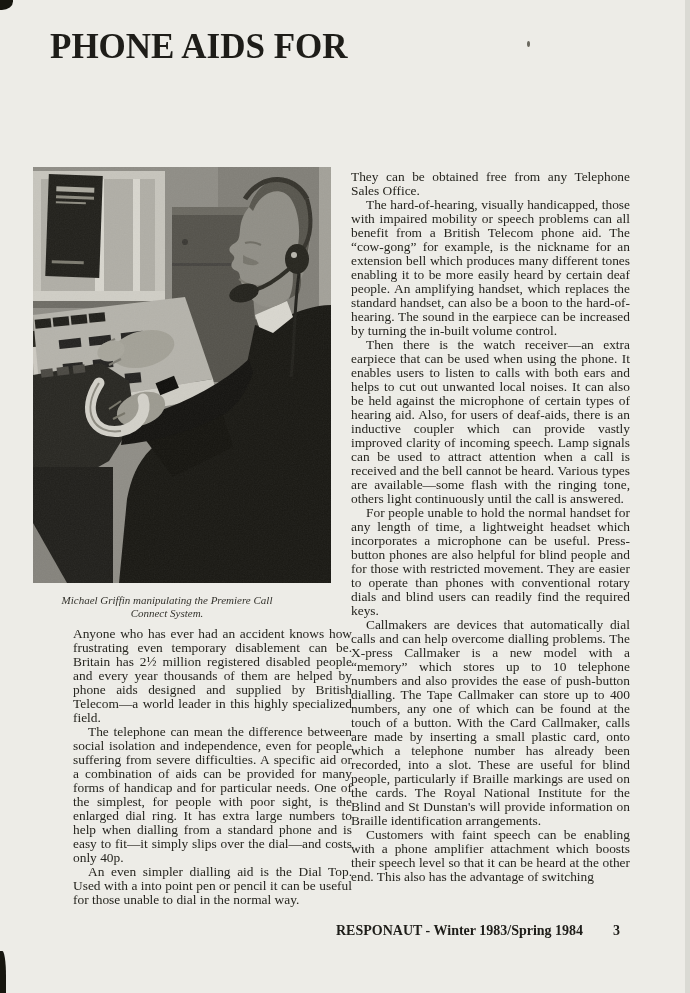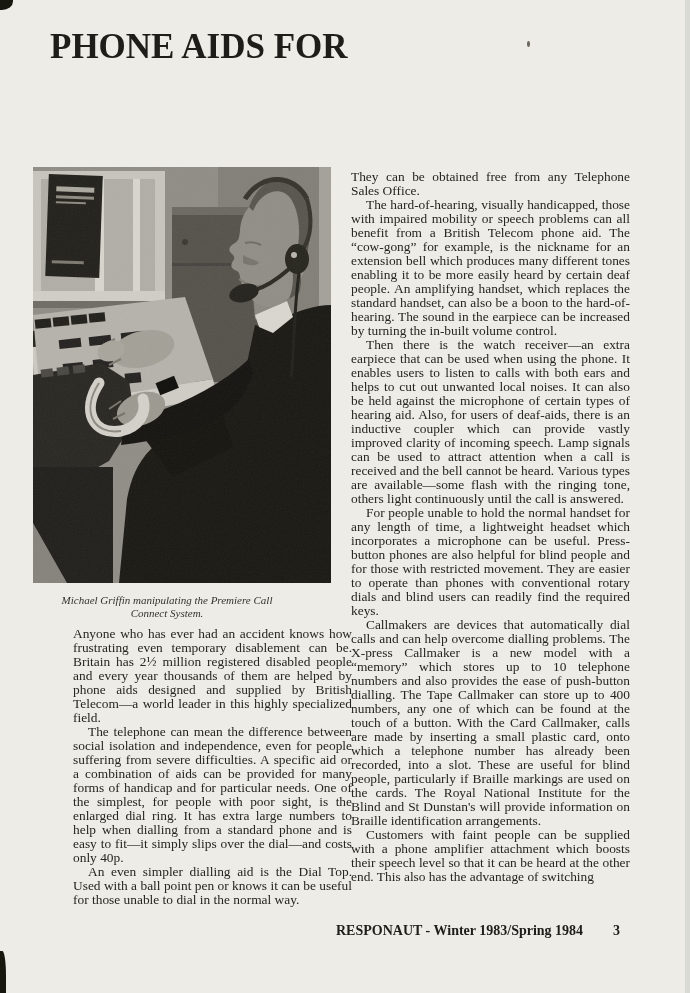--- a/index.html
+++ b/index.html
@@ -180,30 +180,30 @@
       <path d="M266,106 C260,150 262,180 258,210" stroke="#22211c" stroke-width="3" fill="none"></path>
 
       <rect width="298" height="416" filter="url(#grain)" opacity="0.5"></rect>
     </svg>
     <figcaption>Michael Griffin manipulating the Premiere Call Connect System.</figcaption>
   </figure>
 
   <div class="col col-left">
     <p>Anyone who has ever had an accident knows how frustrating even temporary disablement can be. Britain has 2½ million registered disabled people and every year thousands of them are helped by phone aids designed and supplied by British Telecom—a world leader in this highly specialized field.</p>
     <p class="indent">The telephone can mean the difference between social isolation and independence, even for people suffering from severe difficulties. A specific aid or a combination of aids can be provided for many forms of handicap and for particular needs. One of the simplest, for people with poor sight, is the enlarged dial ring. It has extra large numbers to help when dialling from a standard phone and is easy to fit—it simply slips over the dial—and costs only 40p.</p>
-    <p class="indent">An even simpler dialling aid is the Dial Top. Used with a ball point pen or knows it can be useful for those unable to dial in the normal way.</p>
+    <p class="indent">An even simpler dialling aid is the Dial Top. Used with a into point pen or pencil it can be useful for those unable to dial in the normal way.</p>
   </div>
 
   <div class="col col-right">
     <p>They can be obtained free from any Telephone Sales Office.</p>
     <p class="indent">The hard-of-hearing, visually handicapped, those with impaired mobility or speech problems can all benefit from a British Telecom phone aid. The “cow-gong” for example, is the nickname for an extension bell which produces many different tones enabling it to be more easily heard by certain deaf people. An amplifying handset, which replaces the standard handset, can also be a boon to the hard-of-hearing. The sound in the earpiece can be increased by turning the in-built volume control.</p>
     <p class="indent">Then there is the watch receiver—an extra earpiece that can be used when using the phone. It enables users to listen to calls with both ears and helps to cut out unwanted local noises. It can also be held against the microphone of certain types of hearing aid. Also, for users of deaf-aids, there is an inductive coupler which can provide vastly improved clarity of incoming speech. Lamp signals can be used to attract attention when a call is received and the bell cannot be heard. Various types are available—some flash with the ringing tone, others light continuously until the call is answered.</p>
     <p class="indent">For people unable to hold the normal handset for any length of time, a lightweight headset which incorporates a microphone can be useful. Press-button phones are also helpful for blind people and for those with restricted movement. They are easier to operate than phones with conventional rotary dials and blind users can readily find the required keys.</p>
     <p class="indent">Callmakers are devices that automatically dial calls and can help overcome dialling problems. The X-press Callmaker is a new model with a “memory” which stores up to 10 telephone numbers and also provides the ease of push-button dialling. The Tape Callmaker can store up to 400 numbers, any one of which can be found at the touch of a button. With the Card Callmaker, calls are made by inserting a small plastic card, onto which a telephone number has already been recorded, into a slot. These are useful for blind people, particularly if Braille markings are used on the cards. The Royal National Institute for the Blind and St Dunstan's will provide information on Braille identification arrangements.</p>
-    <p class="indent">Customers with faint people can be supplied with a phone amplifier attachment which boosts their speech level so that it can be heard at the other end. This also has the advantage of switching</p>
+    <p class="indent">Customers with faint speech can be enabling with a phone amplifier attachment which boosts their speech level so that it can be heard at the other end. This also has the advantage of switching</p>
   </div>
 
   <div class="footer">
     <span>RESPONAUT - Winter 1983/Spring 1984</span>
     <span>3</span>
   </div>
 
 </div>
 
 </body></html>

